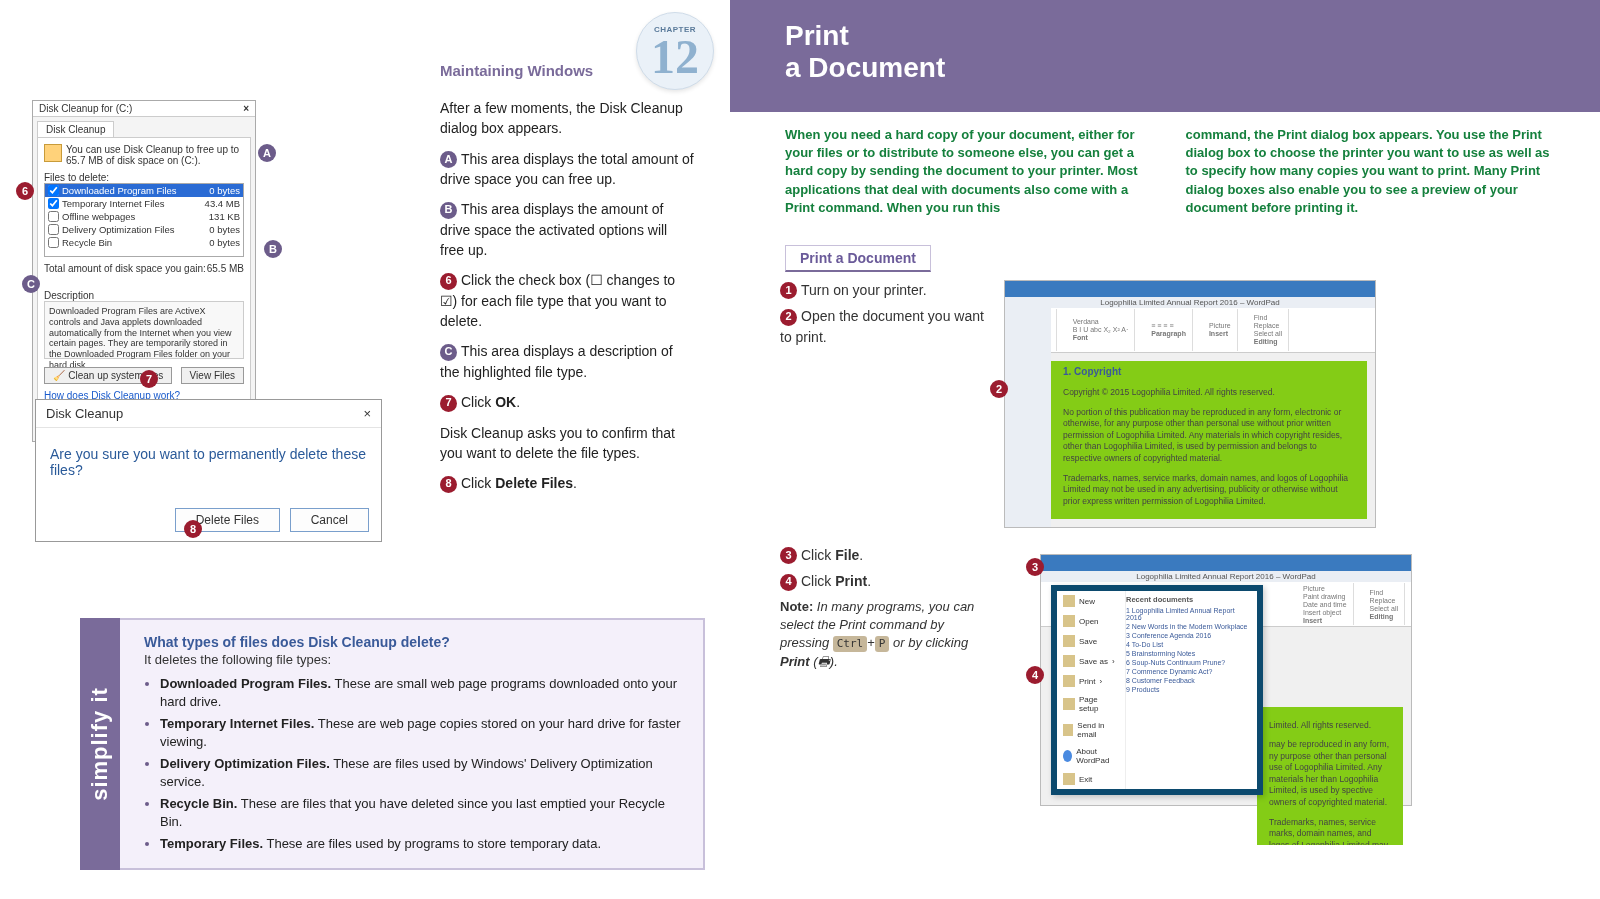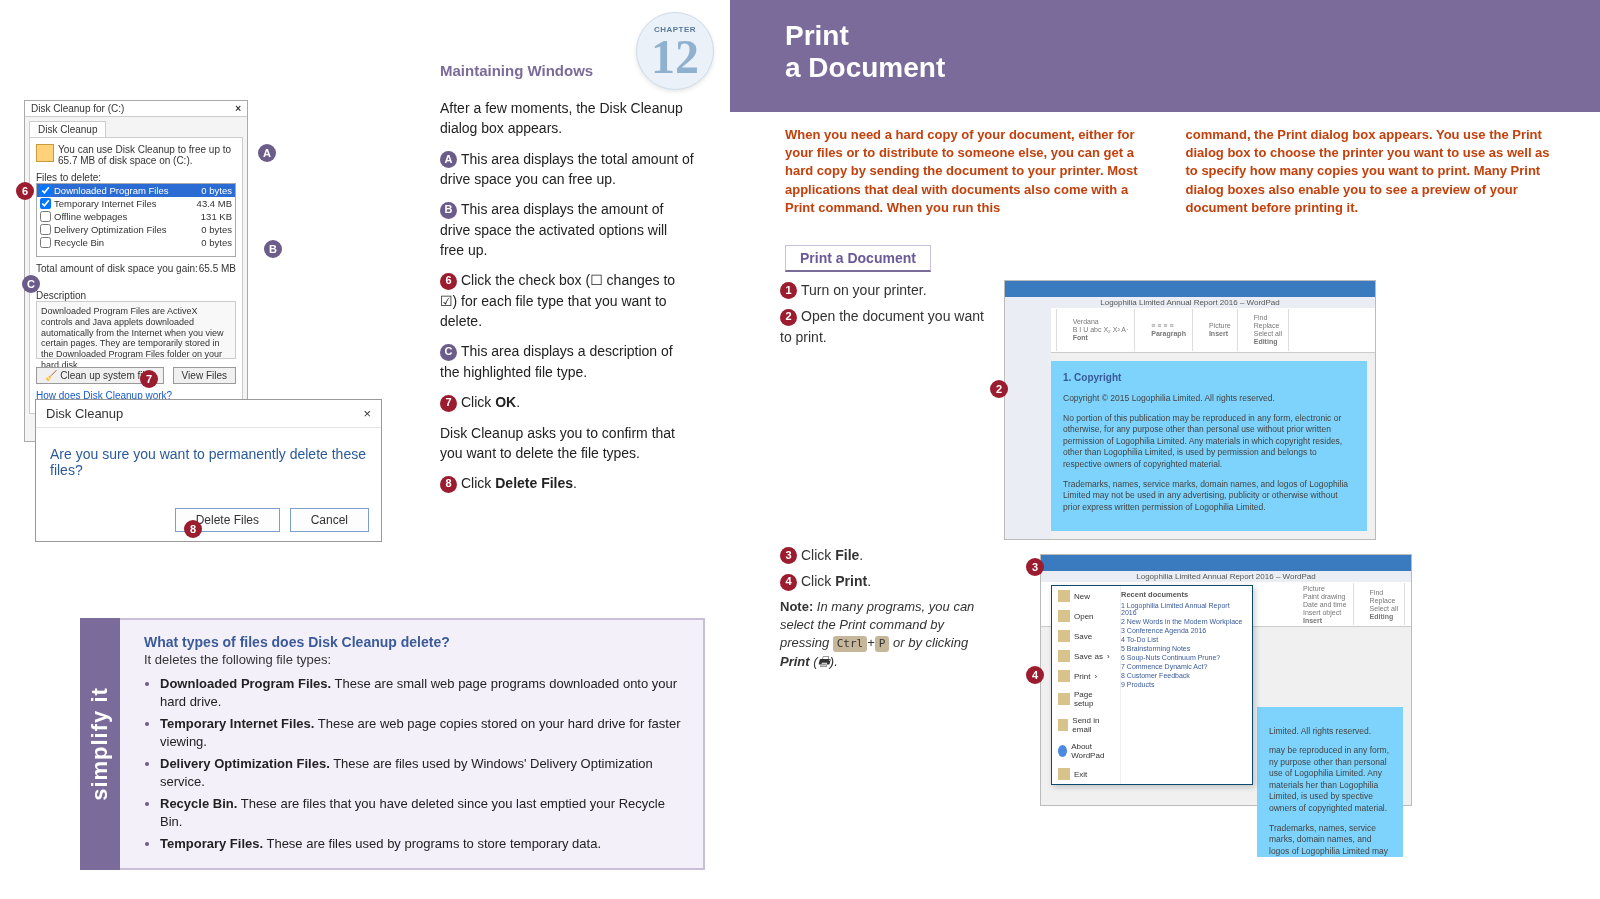--- a/index.html
+++ b/index.html
@@ -7,21 +7,21 @@
   
   .left-col{position:absolute;left:0;top:0;width:730px;height:899px;}
   .chapter-badge{position:absolute;left:636px;top:12px;width:76px;height:76px;border-radius:50%;background:#eaf1f8;border:1px solid #cfdce9;box-shadow:0 2px 4px rgba(0,0,0,.1);}
   .chapter-badge .ch{position:absolute;top:12px;width:100%;text-align:center;font-size:8px;font-weight:bold;color:#5a7a9a;letter-spacing:.5px;}
   .chapter-badge .num{position:absolute;top:16px;width:100%;text-align:center;font-size:48px;font-weight:900;color:#8fb1cf;font-family:Georgia,serif;}
   .section-title{position:absolute;left:440px;top:62px;font-size:15px;font-weight:bold;color:#7a6b9a;}
   .explain{position:absolute;left:440px;top:98px;width:255px;font-size:14px;line-height:1.45;color:#222;}
   .explain p{margin:0 0 10px 0;}
   .callout{display:inline-flex;width:17px;height:17px;border-radius:50%;background:#9b1c2f;color:#fff;font-size:11px;font-weight:bold;align-items:center;justify-content:center;margin-right:4px;position:relative;top:-1px;}
   .callout.letter{background:#6c5c8a;}
-  .dialog1{position:absolute;left:24px;top:100px;width:222px;background:#f4f4f4;border:1px solid #aaa;font-family:"Segoe UI",Tahoma,sans-serif;font-size:10px;}
+  .dialog1{position:absolute;left:32px;top:100px;width:222px;background:#f4f4f4;border:1px solid #aaa;font-family:"Segoe UI",Tahoma,sans-serif;font-size:10px;}
   .dialog1 .titlebar{display:flex;justify-content:space-between;padding:2px 6px;background:#fff;border-bottom:1px solid #ccc;}
   .dialog1 .titlebar .x{font-weight:bold;}
   .dialog1 .tab{display:inline-block;background:#fff;border:1px solid #ccc;border-bottom:none;padding:2px 8px;margin:4px 0 0 4px;font-size:10px;}
   .dialog1 .body{background:#fff;border:1px solid #ccc;margin:0 4px 4px 4px;padding:6px;}
   .dialog1 .intro{display:flex;gap:4px;align-items:flex-start;margin-bottom:6px;}
   .dialog1 .brush{width:16px;height:16px;background:#ffd27a;border:1px solid #c89b3a;flex-shrink:0;}
   .dialog1 .filelist{border:1px solid #aaa;height:72px;}
   .dialog1 .row{display:flex;align-items:center;padding:1px 3px;font-size:9.5px;}
   .dialog1 .row.sel{background:#2a6bd4;color:#fff;}
   .dialog1 .row .nm{flex:1;}
@@ -50,39 +50,39 @@
   .simplify .a{font-size:13px;margin-bottom:8px;}
   .simplify ul{margin:0;padding:0 0 0 16px;}
   .simplify li{font-size:13px;margin-bottom:5px;line-height:1.35;list-style:disc;color:#6c5c8a;}
   .simplify li span{color:#222;}
   .simplify li b{color:#222;}
   
   .right-col{position:absolute;left:730px;top:0;width:870px;height:899px;}
   .hero{background:#7a6b9a;color:#fff;padding:20px 0 20px 55px;height:72px;}
   .hero h1{margin:0;font-size:28px;font-weight:bold;line-height:1.15;font-family:Verdana,Geneva,sans-serif;}
   .intro-cols{display:flex;gap:26px;padding:14px 40px 10px 55px;}
-  .intro-cols p{margin:0;font-size:13px;line-height:1.4;color:#c2410c;font-weight:600;}
+  .intro-cols p{margin:0;font-size:13px;line-height:1.4;color:#15803d;font-weight:600;}
   .sub-head{margin:18px 0 8px 55px;display:inline-block;border:1px solid #c8c0da;border-bottom:2px solid #7a6b9a;background:#fff;padding:4px 14px;color:#6a5a99;font-weight:bold;font-size:14px;}
   .steps-area{display:flex;gap:14px;padding:0 0 0 50px;}
   .steps-area .steps{width:210px;font-size:14px;line-height:1.45;}
   .steps-area .steps p{margin:0 0 6px 0;}
   .note{font-size:13px;line-height:1.4;margin-top:4px;}
   .note b{font-weight:bold;}
   .note i{font-style:italic;}
   .key{display:inline-block;background:#c6b79a;border-radius:3px;padding:0 4px;font-size:11px;font-family:monospace;color:#333;font-style:normal;}
   .shot{border:1px solid #bbb;background:#f0f0f0;width:370px;position:relative;}
   .shot .top{height:16px;background:#3a7abf;}
   .shot .titleband{background:#eaeef4;font-size:8px;color:#555;text-align:center;padding:1px 0;}
   .shot .ribbon{height:44px;background:#fff;border-bottom:1px solid #ccc;display:flex;align-items:center;font-size:7px;color:#777;gap:10px;padding:0 6px;}
   .shot .ribbon .grp{border-right:1px solid #ddd;padding:2px 6px;height:38px;display:flex;flex-direction:column;justify-content:center;gap:1px;}
-  .shot .doc{background:#7dd3fc;margin:8px 8px 8px 46px;padding:10px 12px;font-size:8.5px;color:#444;line-height:1.35;height:150px;overflow:hidden;}
+  .shot .doc{background:#84cc16;margin:8px 8px 8px 46px;padding:4px 12px;font-size:8.5px;color:#444;line-height:1.35;height:150px;overflow:hidden;}
   .shot .doc h4{color:#3a5a99;margin:0 0 4px 0;font-size:10px;}
   .shot2{margin-top:14px;}
   .shot .sidebar{position:absolute;left:0;top:16px;width:46px;bottom:0;background:#eaeef4;}
-  .shot .filemenu{position:absolute;left:10px;top:30px;width:200px;background:#fff;border:1px solid #0c4a6e;font-size:8px;box-shadow:2px 2px 6px rgba(0,0,0,.2);}
+  .shot .filemenu{position:absolute;left:10px;top:30px;width:200px;background:#fff;border:6px solid #0c4a6e;font-size:8px;box-shadow:2px 2px 6px rgba(0,0,0,.2);}
   .shot .filemenu .col1{width:68px;float:left;border-right:1px solid #eee;}
   .shot .filemenu .col2{margin-left:44px;padding:4px 6px;}
   .shot .filemenu .item{padding:4px 6px;display:flex;align-items:center;gap:4px;}
   .shot .filemenu .ico{width:12px;height:12px;background:#d8c48a;display:inline-block;}
   .shot .filemenu .recent-h{font-weight:bold;color:#555;margin-bottom:2px;font-size:7.5px;}
   .shot .filemenu .rec{font-size:7px;color:#3a5a99;padding:1px 0;}
   .pin{position:absolute;width:18px;height:18px;border-radius:50%;background:#9b1c2f;color:#fff;font-size:11px;font-weight:bold;display:flex;align-items:center;justify-content:center;}
   .steps2{position:absolute;left:50px;top:545px;width:210px;font-size:14px;line-height:1.45;}
   .steps2 p{margin:0 0 6px 0;}
 </style>

